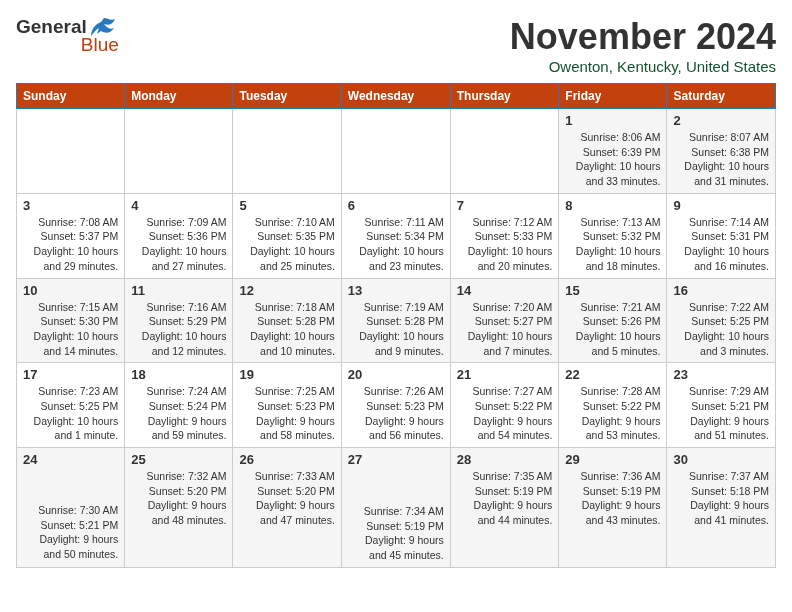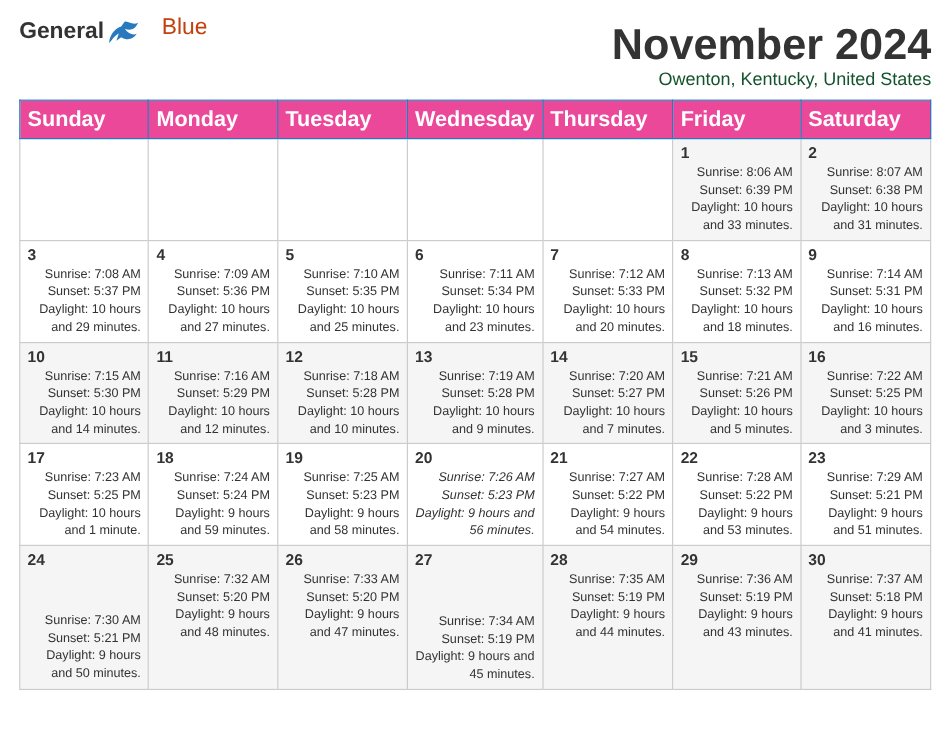--- a/index.html
+++ b/index.html
@@ -11,47 +11,47 @@
       padding: 16px;
     }
     .header-area {
       display: flex;
       justify-content: space-between;
       align-items: flex-start;
       margin-bottom: 8px;
     }
     .logo {
       display: flex;
-      flex-direction: row;
-      align-items: flex-start;
+      flex-direction: column;
+      align-items: flex-end;
     }
     .title-area {
       text-align: right;
     }
     .month-title {
       font-size: 36px;
       font-weight: bold;
       color: #333;
       margin-left: 44px;
     }
     .location-title {
       font-size: 15px;
       color: #14532d;
     }
     .calendar {
       width: 100%;
       border-collapse: collapse;
       border: 1px solid #ccc;
     }
     .calendar th {
-      background-color: #ec4899;
+      background-color: #c2410c;
       color: #fff;
       text-align: left;
       padding: 5px 6px;
-      font-size: 18px;
+      font-size: 12px;
       border: 1px solid #2979be;
     }
     .calendar td {
       vertical-align: top;
       padding: 4px 6px;
       border: 1px solid #ccc;
       width: 110px;
       min-height: 80px;
       font-size: 11px;
       color: #333;
@@ -234,21 +234,21 @@
 Daylight: 9 hours and 59 minutes.</div>
         </td>
         <td>
           <span class="day-number">19</span>
           <div class="day-info" style="white-space: pre-line;">Sunrise: 7:25 AM
 Sunset: 5:23 PM
 Daylight: 9 hours and 58 minutes.</div>
         </td>
         <td>
           <span class="day-number">20</span>
-          <div class="day-info" style="white-space: pre-line; font-style: italic;">Sunrise: 7:26 AM
+          <div class="day-info" style="white-space: pre-line;">Sunrise: 7:26 AM
 Sunset: 5:23 PM
 Daylight: 9 hours and 56 minutes.</div>
         </td>
         <td>
           <span class="day-number">21</span>
           <div class="day-info" style="white-space: pre-line;">Sunrise: 7:27 AM
 Sunset: 5:22 PM
 Daylight: 9 hours and 54 minutes.</div>
         </td>
         <td>

